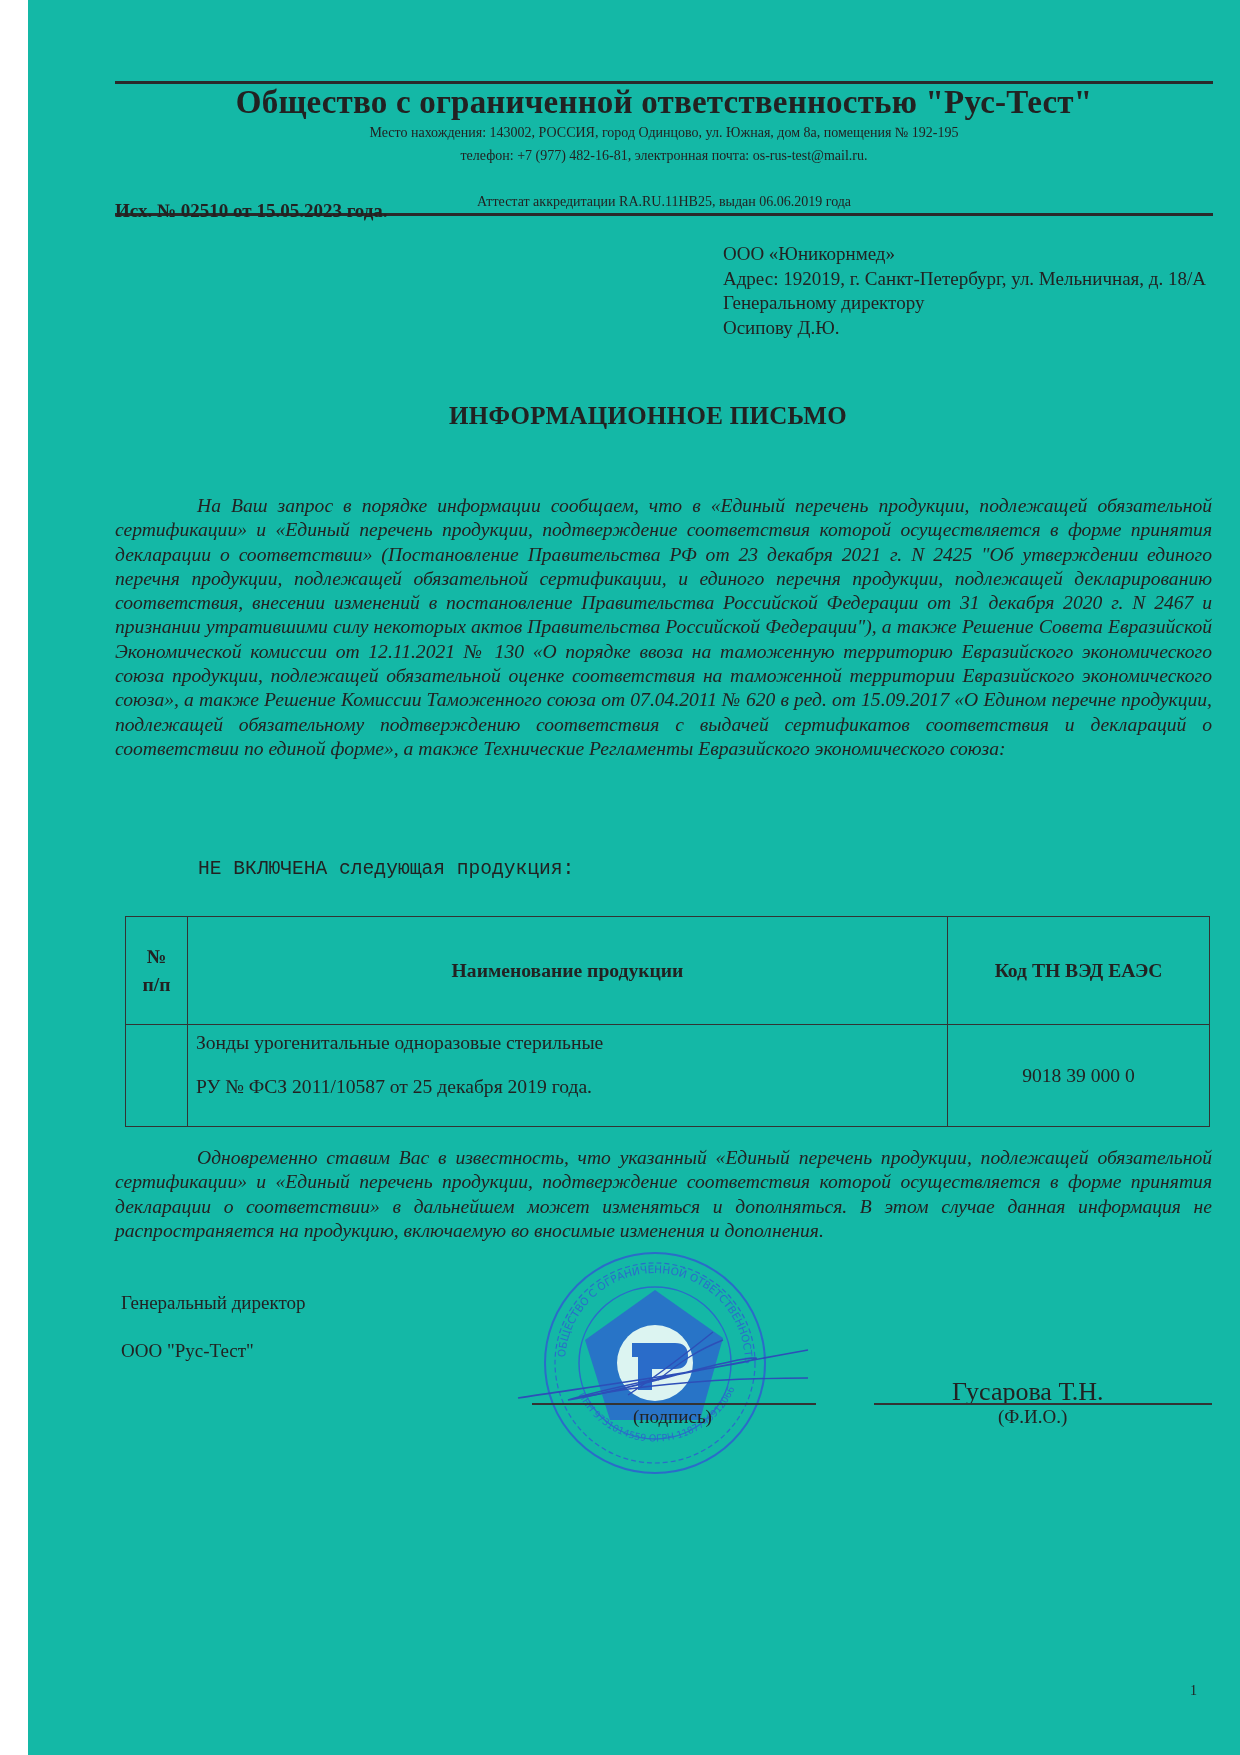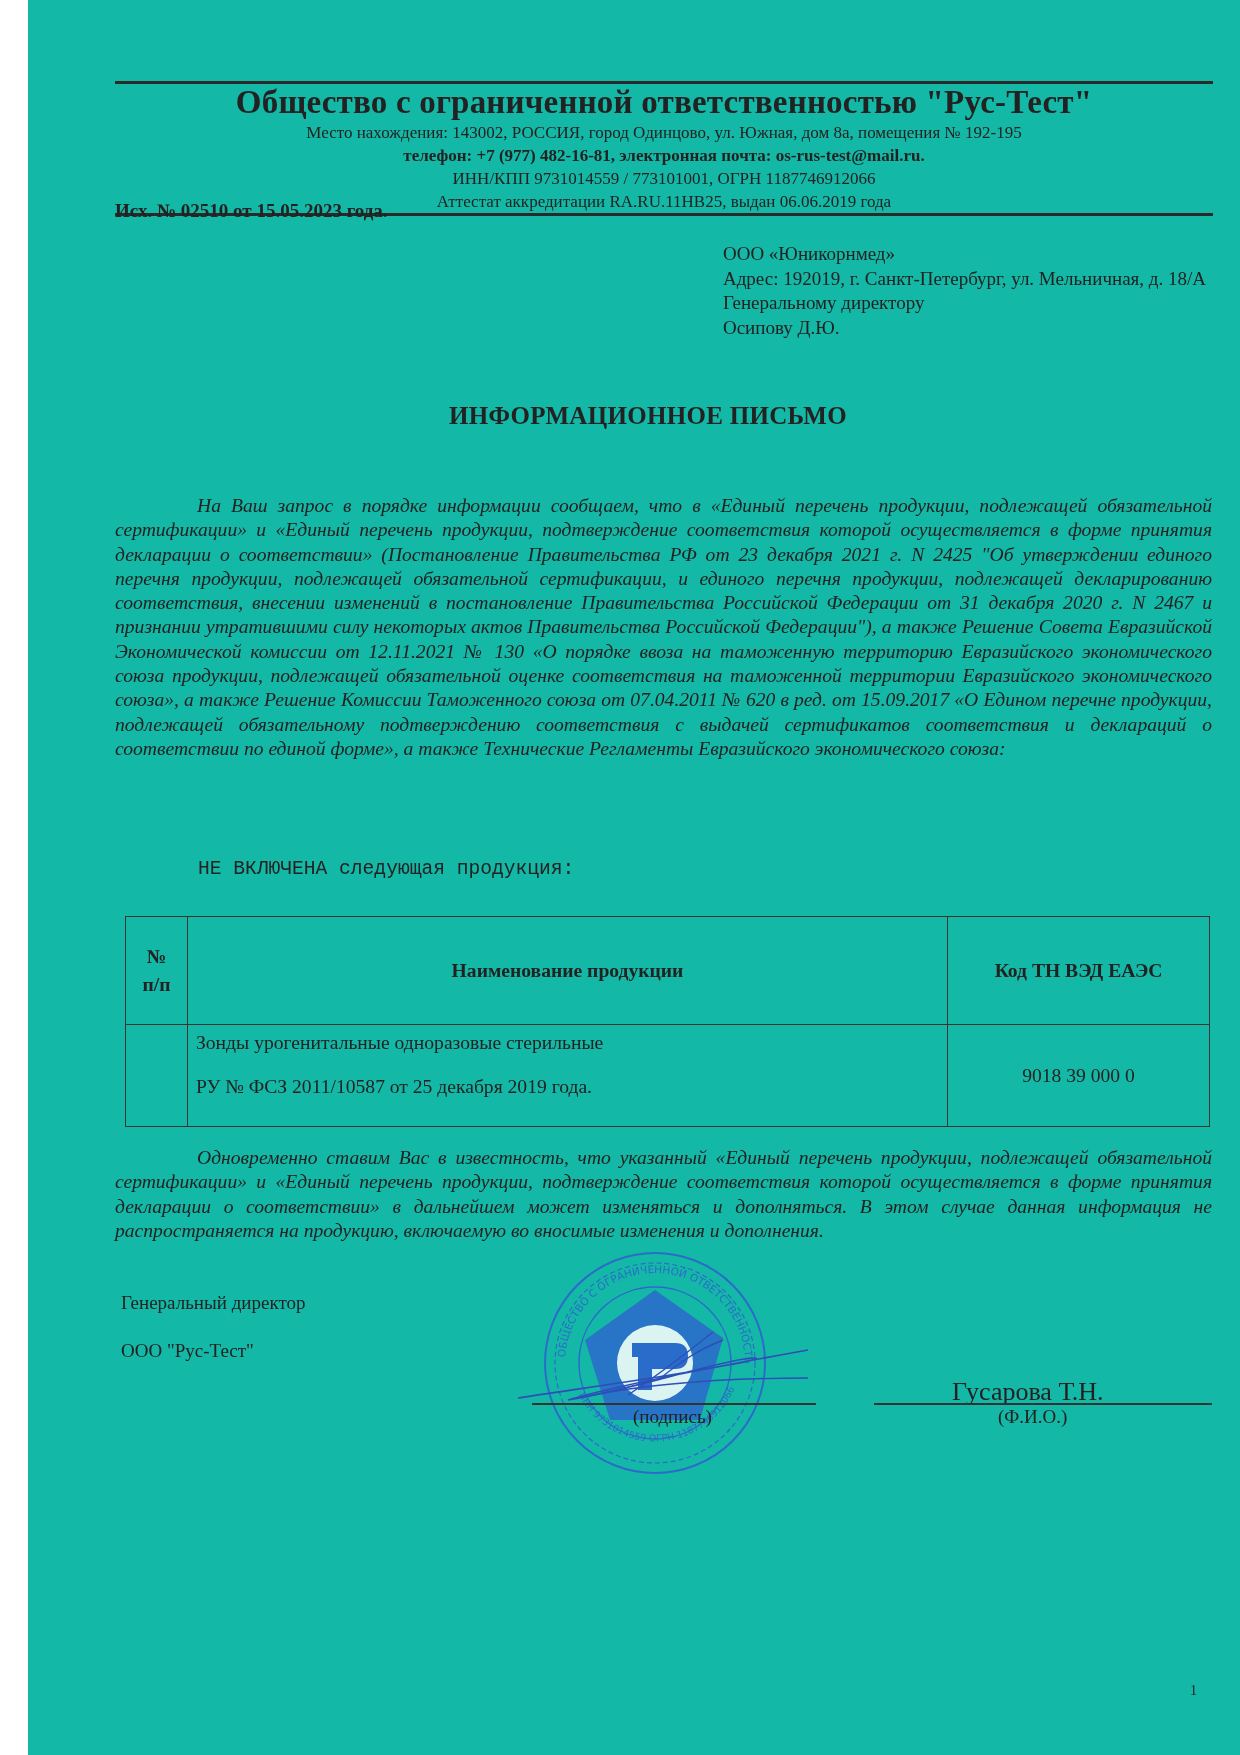--- a/index.html
+++ b/index.html
@@ -21,24 +21,24 @@
     .rule.top { top: 81px; }
     .rule.bottom { top: 213px; }
 
     .org-title {
       position: absolute; left: 87px; width: 1098px; top: 84px;
       text-align: center; font-weight: bold; font-size: 33px; letter-spacing: 0.2px;
       color: #222;
     }
     .org-line {
       position: absolute; left: 87px; width: 1098px; text-align: center;
-      font-size: 17px; color: #222; line-height: 22px;
+      font-size: 14px; color: #222; line-height: 22px;
     }
     .org-line.l1 { top: 122px; }
-    .org-line.l2 { top: 145px; font-weight: bold; }
+    .org-line.l2 { top: 145px; }
     .org-line.l3 { top: 168px; }
     .org-line.l4 { top: 191px; }
 
     .outgoing {
       position: absolute; left: 87px; top: 200px; font-size: 19px; color: #222; font-weight: bold;
     }
     .addressee {
       position: absolute; right: 62px; top: 242px; 
       font-size: 19px; line-height: 24.5px; color: #222;
     }
@@ -112,21 +112,20 @@
   </style>
 </head>
 <body>
 
 <div class="page">
 
   <div class="rule top"></div>
   <div class="org-title">Общество с ограниченной ответственностью "Рус-Тест"</div>
   <div class="org-line l1">Место нахождения: 143002, РОССИЯ, город Одинцово, ул. Южная, дом 8а, помещения № 192-195</div>
   <div class="org-line l2">телефон: +7 (977) 482-16-81, электронная почта: os-rus-test@mail.ru.</div>
-  <div class="org-line l3">ИНН/КПП 9731014559 / 773101001, ОГРН 1187746912066</div>
   <div class="org-line l4">Аттестат аккредитации RA.RU.11НВ25, выдан 06.06.2019 года</div>
   <div class="rule bottom"></div>
 
   <div class="outgoing">Исх. № 02510 от 15.05.2023 года.</div>
 
   <div class="addressee">
     <div>ООО «Юникорнмед»</div>
     <div>Адрес: 192019, г. Санкт-Петербург, ул. Мельничная, д. 18/А</div>
     <div>Генеральному директору</div>
     <div>Осипову Д.Ю.</div>

